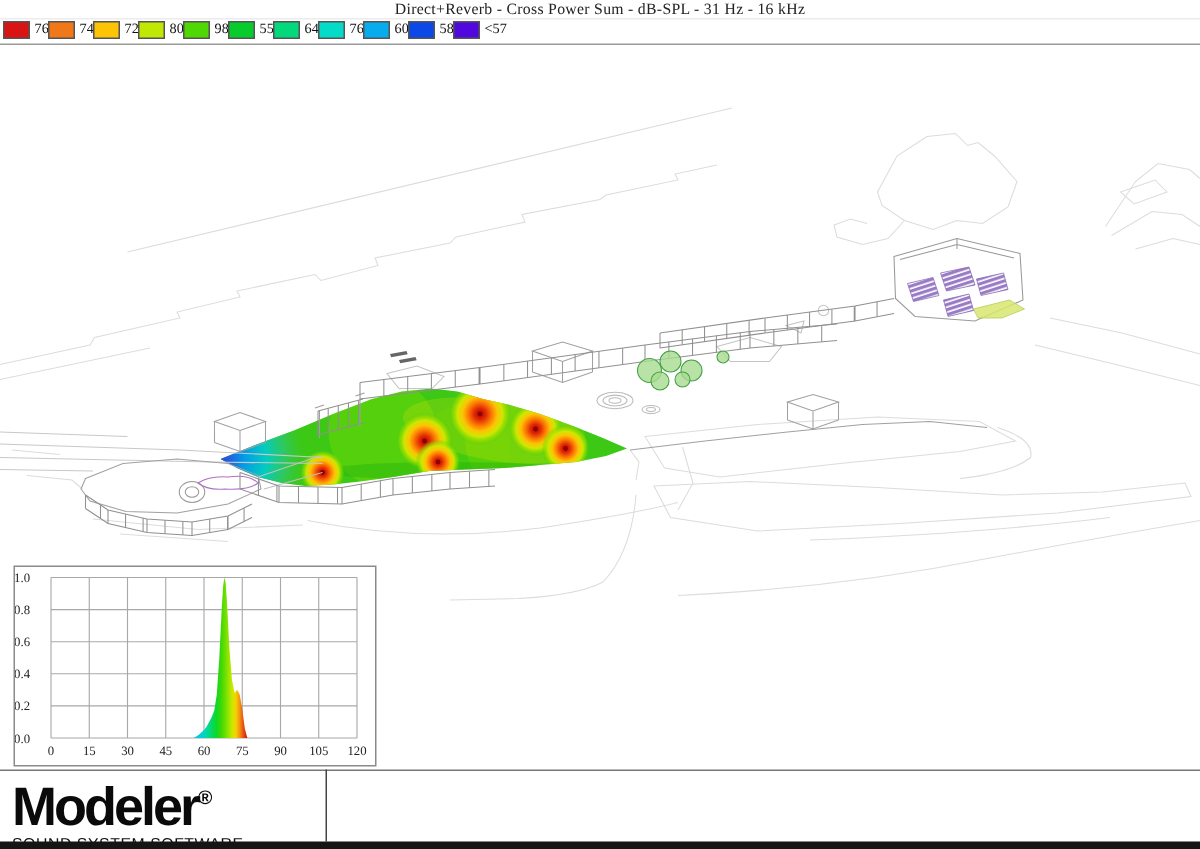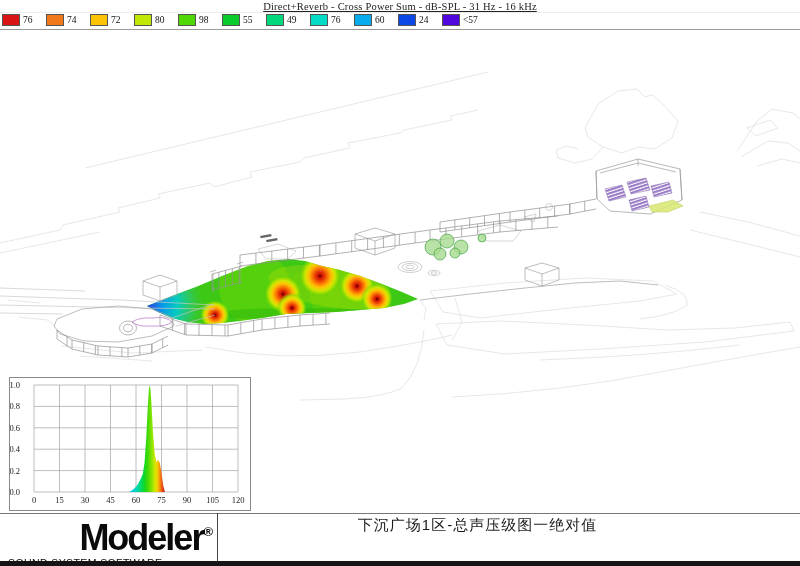--- a/index.html
+++ b/index.html
@@ -1,38 +1,38 @@
 <!DOCTYPE html>
 <html><head>
 <meta charset="utf-8">
 <style>
   html,body{margin:0;padding:0;background:#fff;}
   body{width:800px;height:566px;position:relative;overflow:hidden;
        font-family:"Liberation Serif",serif;-webkit-font-smoothing:antialiased;}
   
   .hdr-title{position:absolute;top:1px;left:0;right:0;text-align:center;
-             font-size:10.5px;color:#222;letter-spacing:.2px;text-decoration:underline;}
+             font-size:10.5px;color:#222;letter-spacing:.2px;}
   .hdr-underline{position:absolute;top:12px;left:0;width:800px;height:1px;background:#ececec;}
   .legend{position:absolute;top:14px;left:2px;display:flex;align-items:center;}
-  .lg-item{display:flex;align-items:center;width:44px;flex:0 0 auto;}
+  .lg-item{display:flex;align-items:center;width:30px;flex:0 0 auto;}
   .sw{width:18px;height:12px;border:1px solid #555;box-sizing:border-box;flex:0 0 auto;}
   .lb{font-size:9.5px;color:#111;margin-left:3px;white-space:nowrap;}
   .hdr-sep{position:absolute;top:29px;left:0;width:800px;height:1px;background:#9a9a9a;}
   
   #plan{position:absolute;left:0;top:0;width:800px;height:566px;}
   
   .hist-panel{position:absolute;left:9px;top:377px;width:240px;height:132px;
               border:1px solid #8a8a8a;background:#fff;overflow:hidden;}
   #hist{display:block;}
   .htxt{font-family:"Liberation Serif",serif;font-size:8.5px;fill:#222;}
   
   .foot-line{position:absolute;top:513px;left:0;width:800px;height:1px;background:#777;}
   .logo{position:absolute;left:8px;top:514px;width:205px;}
   .logo-main{font-family:"Liberation Sans",sans-serif;font-weight:bold;font-size:36px;
-             letter-spacing:-2px;color:#0a0a0a;line-height:36px;text-align:right;}
+             letter-spacing:-2px;color:#0a0a0a;line-height:36px;}
   .logo-reg{font-family:"Liberation Sans",sans-serif;font-weight:bold;font-size:13px;
             vertical-align:14px;letter-spacing:0;}
   .logo-sub{font-family:"Liberation Sans",sans-serif;font-size:10.5px;color:#0a0a0a;
             letter-spacing:.4px;margin-top:1px;}
   .foot-divider{position:absolute;left:217px;top:513px;width:1px;height:48px;background:#444;}
   .title-block{position:absolute;left:220px;top:516px;width:515px;text-align:center;}
   .cn-title{font-family:"Liberation Sans",sans-serif;font-size:15px;color:#1a1a1a;letter-spacing:1px;}
   .scale-txt{font-size:10px;color:#222;margin-top:14px;}
   .bottom-bar{position:absolute;left:0;bottom:0;width:800px;height:5px;background:#151515;}
 </style>
@@ -197,33 +197,33 @@
     <div class="lg-item">
       <span class="sw" style="background: rgb(80, 216, 4);"></span>
       <span class="lb">98</span>
     </div>
     <div class="lg-item">
       <span class="sw" style="background: rgb(8, 204, 44);"></span>
       <span class="lb">55</span>
     </div>
     <div class="lg-item">
       <span class="sw" style="background: rgb(4, 216, 124);"></span>
-      <span class="lb">49</span>
+      <span class="lb">64</span>
     </div>
     <div class="lg-item">
       <span class="sw" style="background: rgb(4, 220, 200);"></span>
       <span class="lb">76</span>
     </div>
     <div class="lg-item">
       <span class="sw" style="background: rgb(8, 172, 236);"></span>
       <span class="lb">60</span>
     </div>
     <div class="lg-item">
       <span class="sw" style="background: rgb(12, 72, 232);"></span>
-      <span class="lb">24</span>
+      <span class="lb">58</span>
     </div>
     <div class="lg-item">
       <span class="sw" style="background: rgb(80, 8, 220);"></span>
       <span class="lb">&lt;57</span>
     </div>
   </div>
 <div class="hdr-sep"></div>
 
 <div class="hist-panel">
   <svg id="hist" width="238" height="130" viewBox="0 0 238 130">
@@ -282,15 +282,14 @@
   </svg>
 </div>
 
 <div class="foot-line"></div>
 <div class="logo">
   <div class="logo-main"><span>Modeler</span><span class="logo-reg">®</span></div>
   <div class="logo-sub">SOUND SYSTEM SOFTWARE</div>
 </div>
 <div class="foot-divider"></div>
 <div class="title-block">
-  <div class="cn-title">下沉广场1区-总声压级图一绝对值</div>
 </div>
 <div class="bottom-bar"></div>
 
 </body></html>

